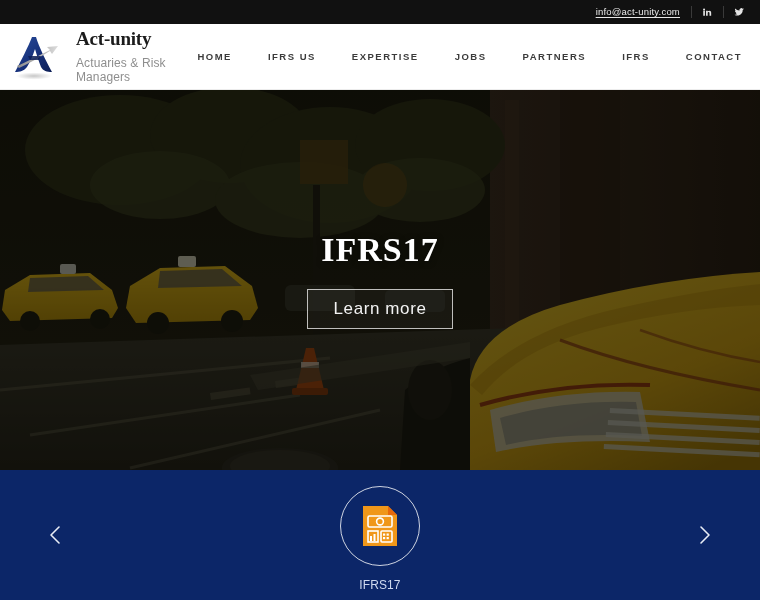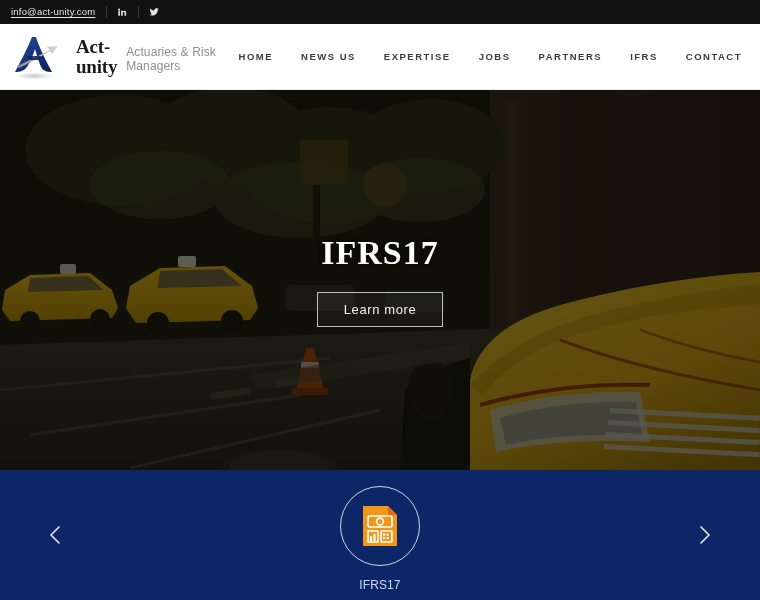--- a/index.html
+++ b/index.html
@@ -5,22 +5,22 @@
   * { margin:0; padding:0; box-sizing:border-box; }
   html, body {
     width:760px; height:600px; overflow:hidden;
     background:#ffffff;
     font-family:"Liberation Sans", sans-serif;
   }
 
   
   .topbar{
     height:24px; background:#111111;
-    display:flex; align-items:center; justify-content:flex-start;
-    padding-right:24px;
+    display:flex; align-items:center; justify-content:flex-end;
+    padding-right:4px;
   }
   .topbar-inner{ display:flex; align-items:center; }
   .tb-item{
     color:#d8d8d8; font-size:9.5px; letter-spacing:.2px;
     padding:0 11px; position:relative; white-space:nowrap;
     line-height:24px;
   }
   .tb-item + .tb-item::before{
     content:""; position:absolute; left:0; top:6px;
     width:1px; height:12px; background:#3a3a3a;
@@ -35,31 +35,31 @@
   .header{
     height:66px; background:#ffffff;
     display:flex; align-items:center; justify-content:space-between;
     padding:0 16px 0 8px;
     border-bottom:1px solid #ececec;
     position:relative; z-index:5;
   }
   .brand{ display:flex; align-items:center; gap:6px; }
   .brand-mark{ width:62px; height:52px; position:relative; flex:none; }
   .brand-mark svg{ display:block; }
-  .brand-text{ display:flex; flex-direction:row; justify-content:center; }
+  .brand-text{ display:flex; flex-direction:column; justify-content:center; }
   .brand-name{
     font-family:"Liberation Serif", serif;
     font-size:19px; font-weight:700; color:#1b1b1b; letter-spacing:-.2px;
     line-height:1.05;
   }
   .brand-tag{
     font-size:12px; color:#8e8e8e; letter-spacing:.1px; margin-top:8px;
   }
 
-  .nav{ display:flex; align-items:center; gap:0; }
+  .nav{ display:flex; align-items:center; gap:8px; }
   .nav-item{
     font-size:9.5px; font-weight:700; letter-spacing:1.5px;
     color:#3b3b3b; padding:0 14px; cursor:pointer; white-space:nowrap;
   }
   .nav-item:last-child{ padding-right:2px; }
 
   
   .hero{
     position:relative; height:380px; overflow:hidden;
     background:#0a0a08;
@@ -73,21 +73,21 @@
     align-items:center; justify-content:center; gap:20px;
     z-index:3;
   }
   .hero-title{
     font-family:"Liberation Serif", serif;
     font-size:34px; font-weight:700; color:#ffffff;
     letter-spacing:1px; text-shadow:0 1px 6px rgba(0,0,0,.55);
   }
   .hero-btn{
     border:1px solid rgba(255,255,255,.72);
-    color:#f2f2f2; font-size:13px; letter-spacing:.6px;
+    color:#f2f2f2; font-size:17px; letter-spacing:.6px;
     padding:9px 26px; background:rgba(255,255,255,.04);
     cursor:pointer;
   }
 
   
   .services{
     position:relative; height:130px; background:#0c2668;
     display:flex; align-items:flex-start; justify-content:center;
     padding-top:16px;
   }
@@ -170,21 +170,21 @@
       </svg>
     </div>
     <div class="brand-text">
       <div class="brand-name">Act-unity</div>
       <div class="brand-tag">Actuaries &amp; Risk Managers</div>
     </div>
   </div>
 
   <div class="nav">
     <div class="nav-item">HOME</div>
-    <div class="nav-item">NEWS US</div>
+    <div class="nav-item">IFRS US</div>
     <div class="nav-item">EXPERTISE</div>
     <div class="nav-item">JOBS</div>
     <div class="nav-item">PARTNERS</div>
     <div class="nav-item">IFRS</div>
     <div class="nav-item">CONTACT</div>
   </div>
 
 </div>
 
 <div class="hero">

